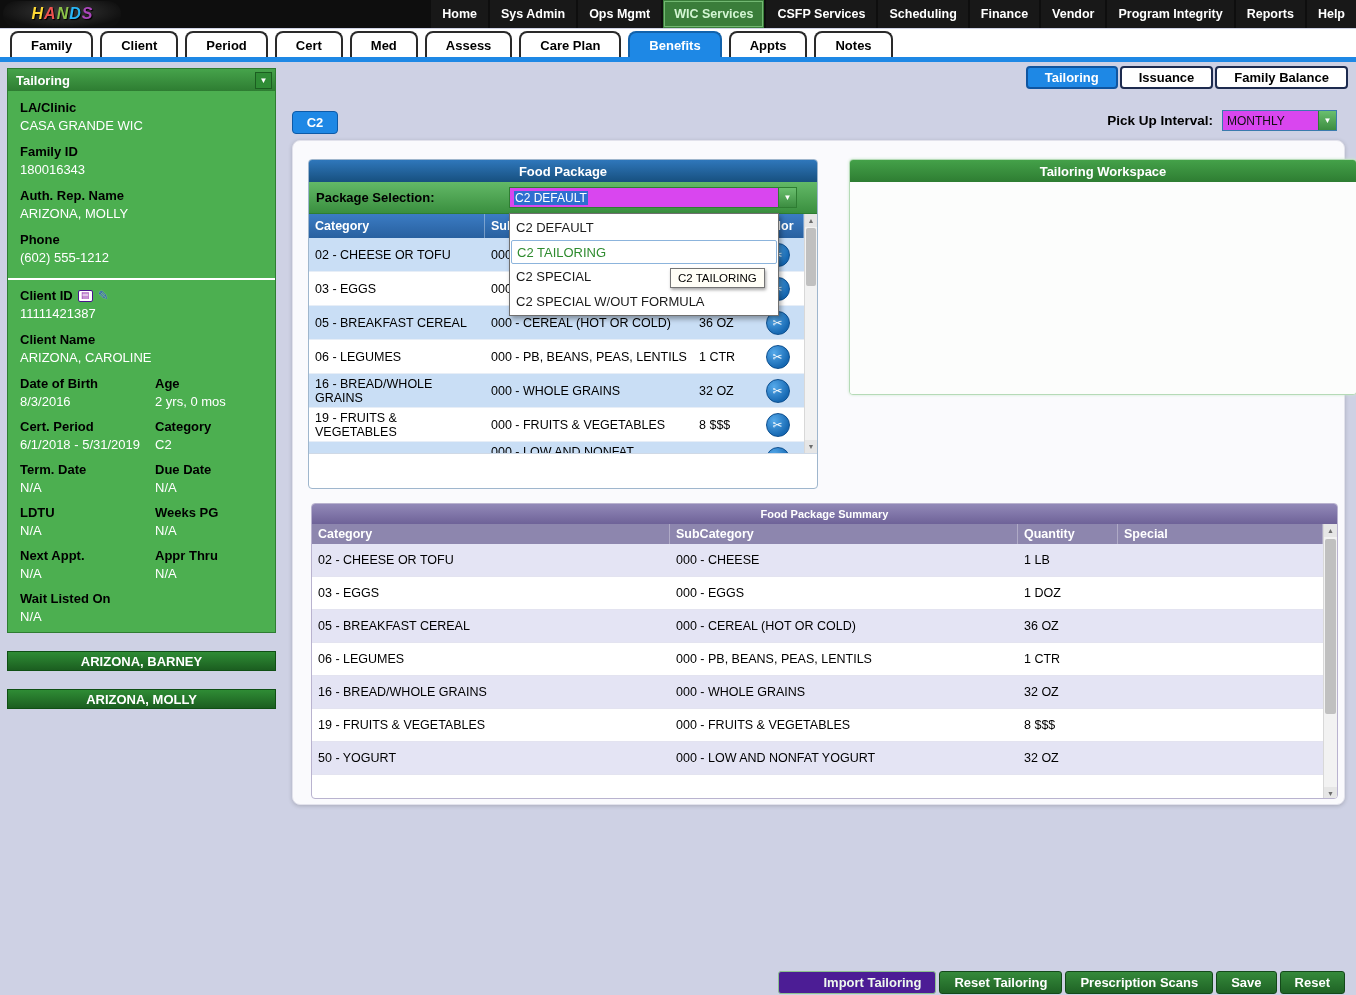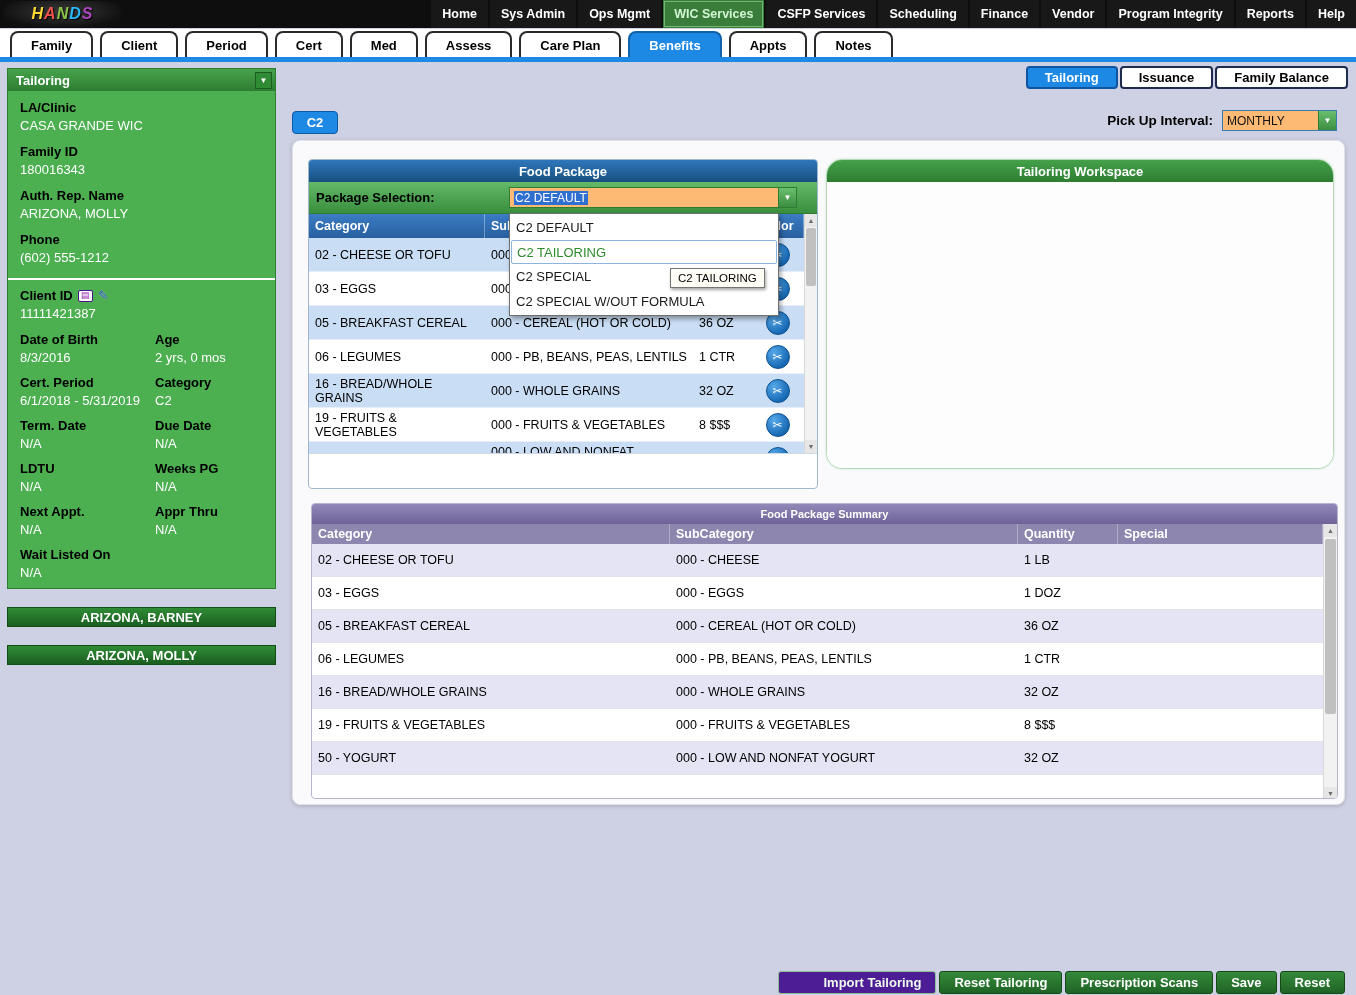--- a/index.html
+++ b/index.html
@@ -53,21 +53,21 @@
   
   .subtabs { position:absolute; top:66px; right:8px; display:flex; gap:2px; }
   .subtab { height:23px; padding:0 17px; background:#fff; border:2px solid #1d2b4f; border-radius:4px;
             font-weight:bold; font-size:13px; display:flex; align-items:center; cursor:pointer; }
   .subtab.active { background:#1e88e5; color:#fff; border-color:#0f55a0; }
   .c2-chip { position:absolute; left:292px; top:111px; width:46px; height:23px; background:#1e88e5;
              border:1px solid #0d5aa7; border-radius:4px; color:#fff; font-weight:bold; font-size:13px;
              display:flex; align-items:center; justify-content:center; cursor:pointer; }
   .pickup { position:absolute; top:110px; right:19px; display:flex; align-items:center; gap:9px; }
   .pickup-label { font-weight:bold; font-size:13.5px; color:#000; }
-  .combo { display:flex; background:#fdba74; border:1px solid #3a7bad; height:21px; }
+  .combo { display:flex; background:#d946ef; border:1px solid #3a7bad; height:21px; }
   .pickup .combo { width:115px; }
   .combo-text { flex:1; font-size:12px; padding:3px 4px; white-space:nowrap; overflow:hidden; color:#111; }
   .combo-btn { width:18px; background:linear-gradient(#6abf6e,#3c8d41); border-left:1px solid #2e7d32;
                color:#fff; font-size:8px; display:flex; align-items:center; justify-content:center; cursor:pointer; }
 
   
   .main-panel { position:absolute; left:292px; top:140px; width:1053px; height:665px;
                 background:#fafafd; border:1px solid #e2e2ec; border-radius:8px; box-shadow:0 1px 4px rgba(0,0,0,.18); }
 
   
@@ -107,22 +107,22 @@
 
   
   .dd-list { position:absolute; left:200px; top:53px; width:270px; background:#fff; border:1px solid #6f6f6f;
              box-shadow:2px 3px 5px rgba(0,0,0,.35); z-index:20; padding:1px; }
   .dd-item { height:25px; display:flex; align-items:center; padding:0 5px; font-size:13px; color:#1a1a1a; cursor:pointer; }
   .dd-item.highlighted { color:#2e8b2e; border:1px solid #8cb4dc; border-radius:2px; height:24px; }
   .dd-tooltip { position:absolute; left:361px; top:108px; padding:3px 7px; background:#fffef6;
                 border:1px solid #757575; box-shadow:1px 2px 3px rgba(0,0,0,.35); font-size:11.5px; z-index:25; white-space:nowrap; }
 
   
-  .ws-panel { position:absolute; left:533px; top:18px; width:508px; height:310px; background:#fdfdfd;
-              border:1px solid #b5dab7; border-radius:16px; overflow:hidden; box-shadow:0 0 3px #cde8cf; }
+  .ws-panel { position:absolute; left:556px; top:18px; width:508px; height:236px; background:#fdfdfd;
+              border:1px solid #b5dab7; border-radius:4px; overflow:hidden; box-shadow:0 0 3px #cde8cf; }
   .ws-title { height:22px; background:linear-gradient(#44a149,#2e7d32); color:#fff; font-weight:bold;
               font-size:13px; display:flex; align-items:center; justify-content:center; }
   .ws-body { height:308px; background:#fcfdfc; }
 
   
   .sum-panel { position:absolute; left:18px; top:362px; width:1027px; height:296px; background:#fff;
                border:1px solid #b9b3cf; border-radius:4px; overflow:hidden; }
   .sum-title { height:20px; background:linear-gradient(#9289b8,#6e6298); color:#fff; font-weight:bold;
                font-size:11px; display:flex; align-items:center; justify-content:center; }
   .sum-table { position:relative; height:276px; }
@@ -217,20 +217,24 @@
 
       <div class="s-section2">
         <div class="fld">
           <div class="clientid-row">
             <span class="lbl">Client ID</span>
             <span class="mini-icon card-icon">▤</span>
             <span class="mini-icon edit-icon">✎</span>
           </div>
           <div class="val">11111421387</div>
         </div>
+        <div class="fld">
+          <div class="lbl">Client Name</div>
+          <div class="val">ARIZONA, CAROLINE</div>
+        </div>
         <div class="s-grid">
           <div class="fld">
             <div class="lbl">Date of Birth</div>
             <div class="val">8/3/2016</div>
           </div>
           <div class="fld">
             <div class="lbl">Age</div>
             <div class="val">2 yrs, 0 mos</div>
           </div>
           <div class="fld">

